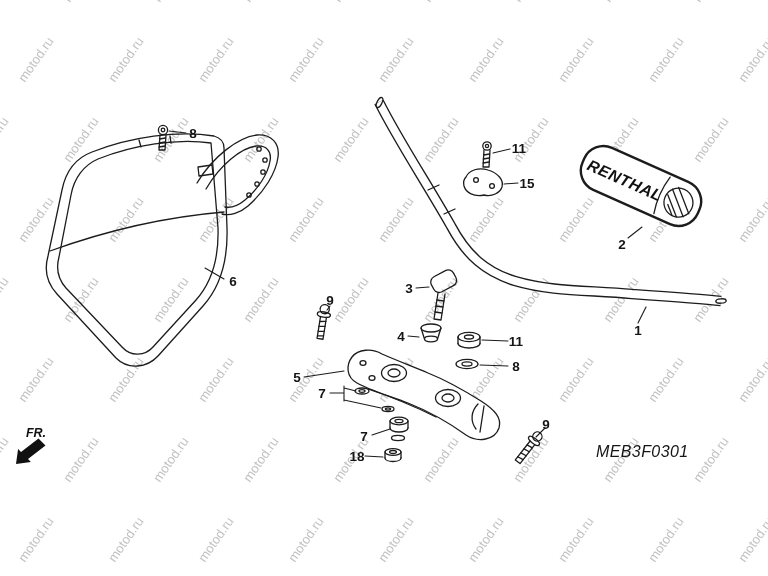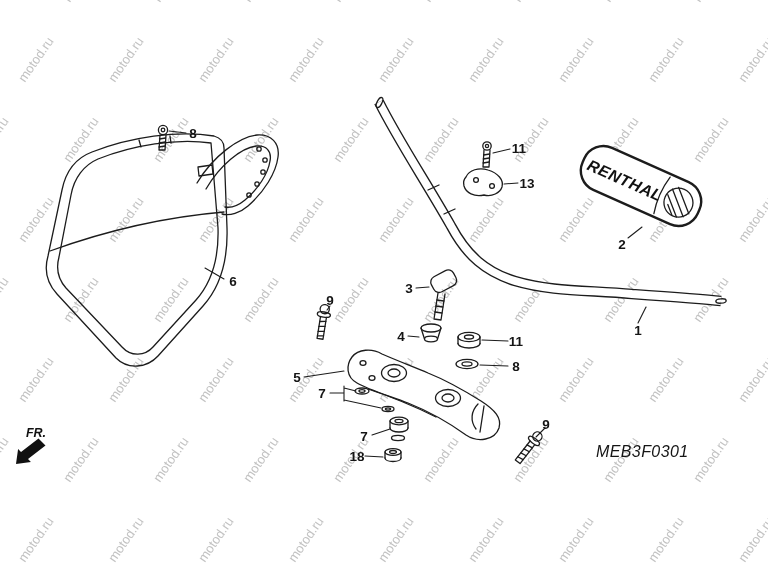--- a/index.html
+++ b/index.html
@@ -257,18 +257,18 @@
   <span class="part-label" style="left:233px;top:281px">6</span>
   <span class="part-label" style="left:322px;top:393px">7</span>
   <span class="part-label" style="left:193px;top:133px">8</span>
   <span class="part-label" style="left:330px;top:300px">9</span>
   <span class="part-label" style="left:546px;top:424px">9</span>
   <span class="part-label" style="left:519px;top:148px">11</span>
   <span class="part-label" style="left:516px;top:341px">11</span>
   <span class="part-label" style="left:357px;top:456px">18</span>
   <span class="part-label" style="left:516px;top:366px">8</span>
   <span class="part-label" style="left:364px;top:436px">7</span>
-  <span class="part-label" style="left:527px;top:183px">13</span>
+  <span class="part-label" style="left:527px;top:183px">15</span>
 
   <span class="fr-label" style="left:36px;top:433px">FR.</span>
   <span class="code-label" style="left:596px;top:443px">MEB3F0301</span>
 
 </div>
 
 </body></html>

